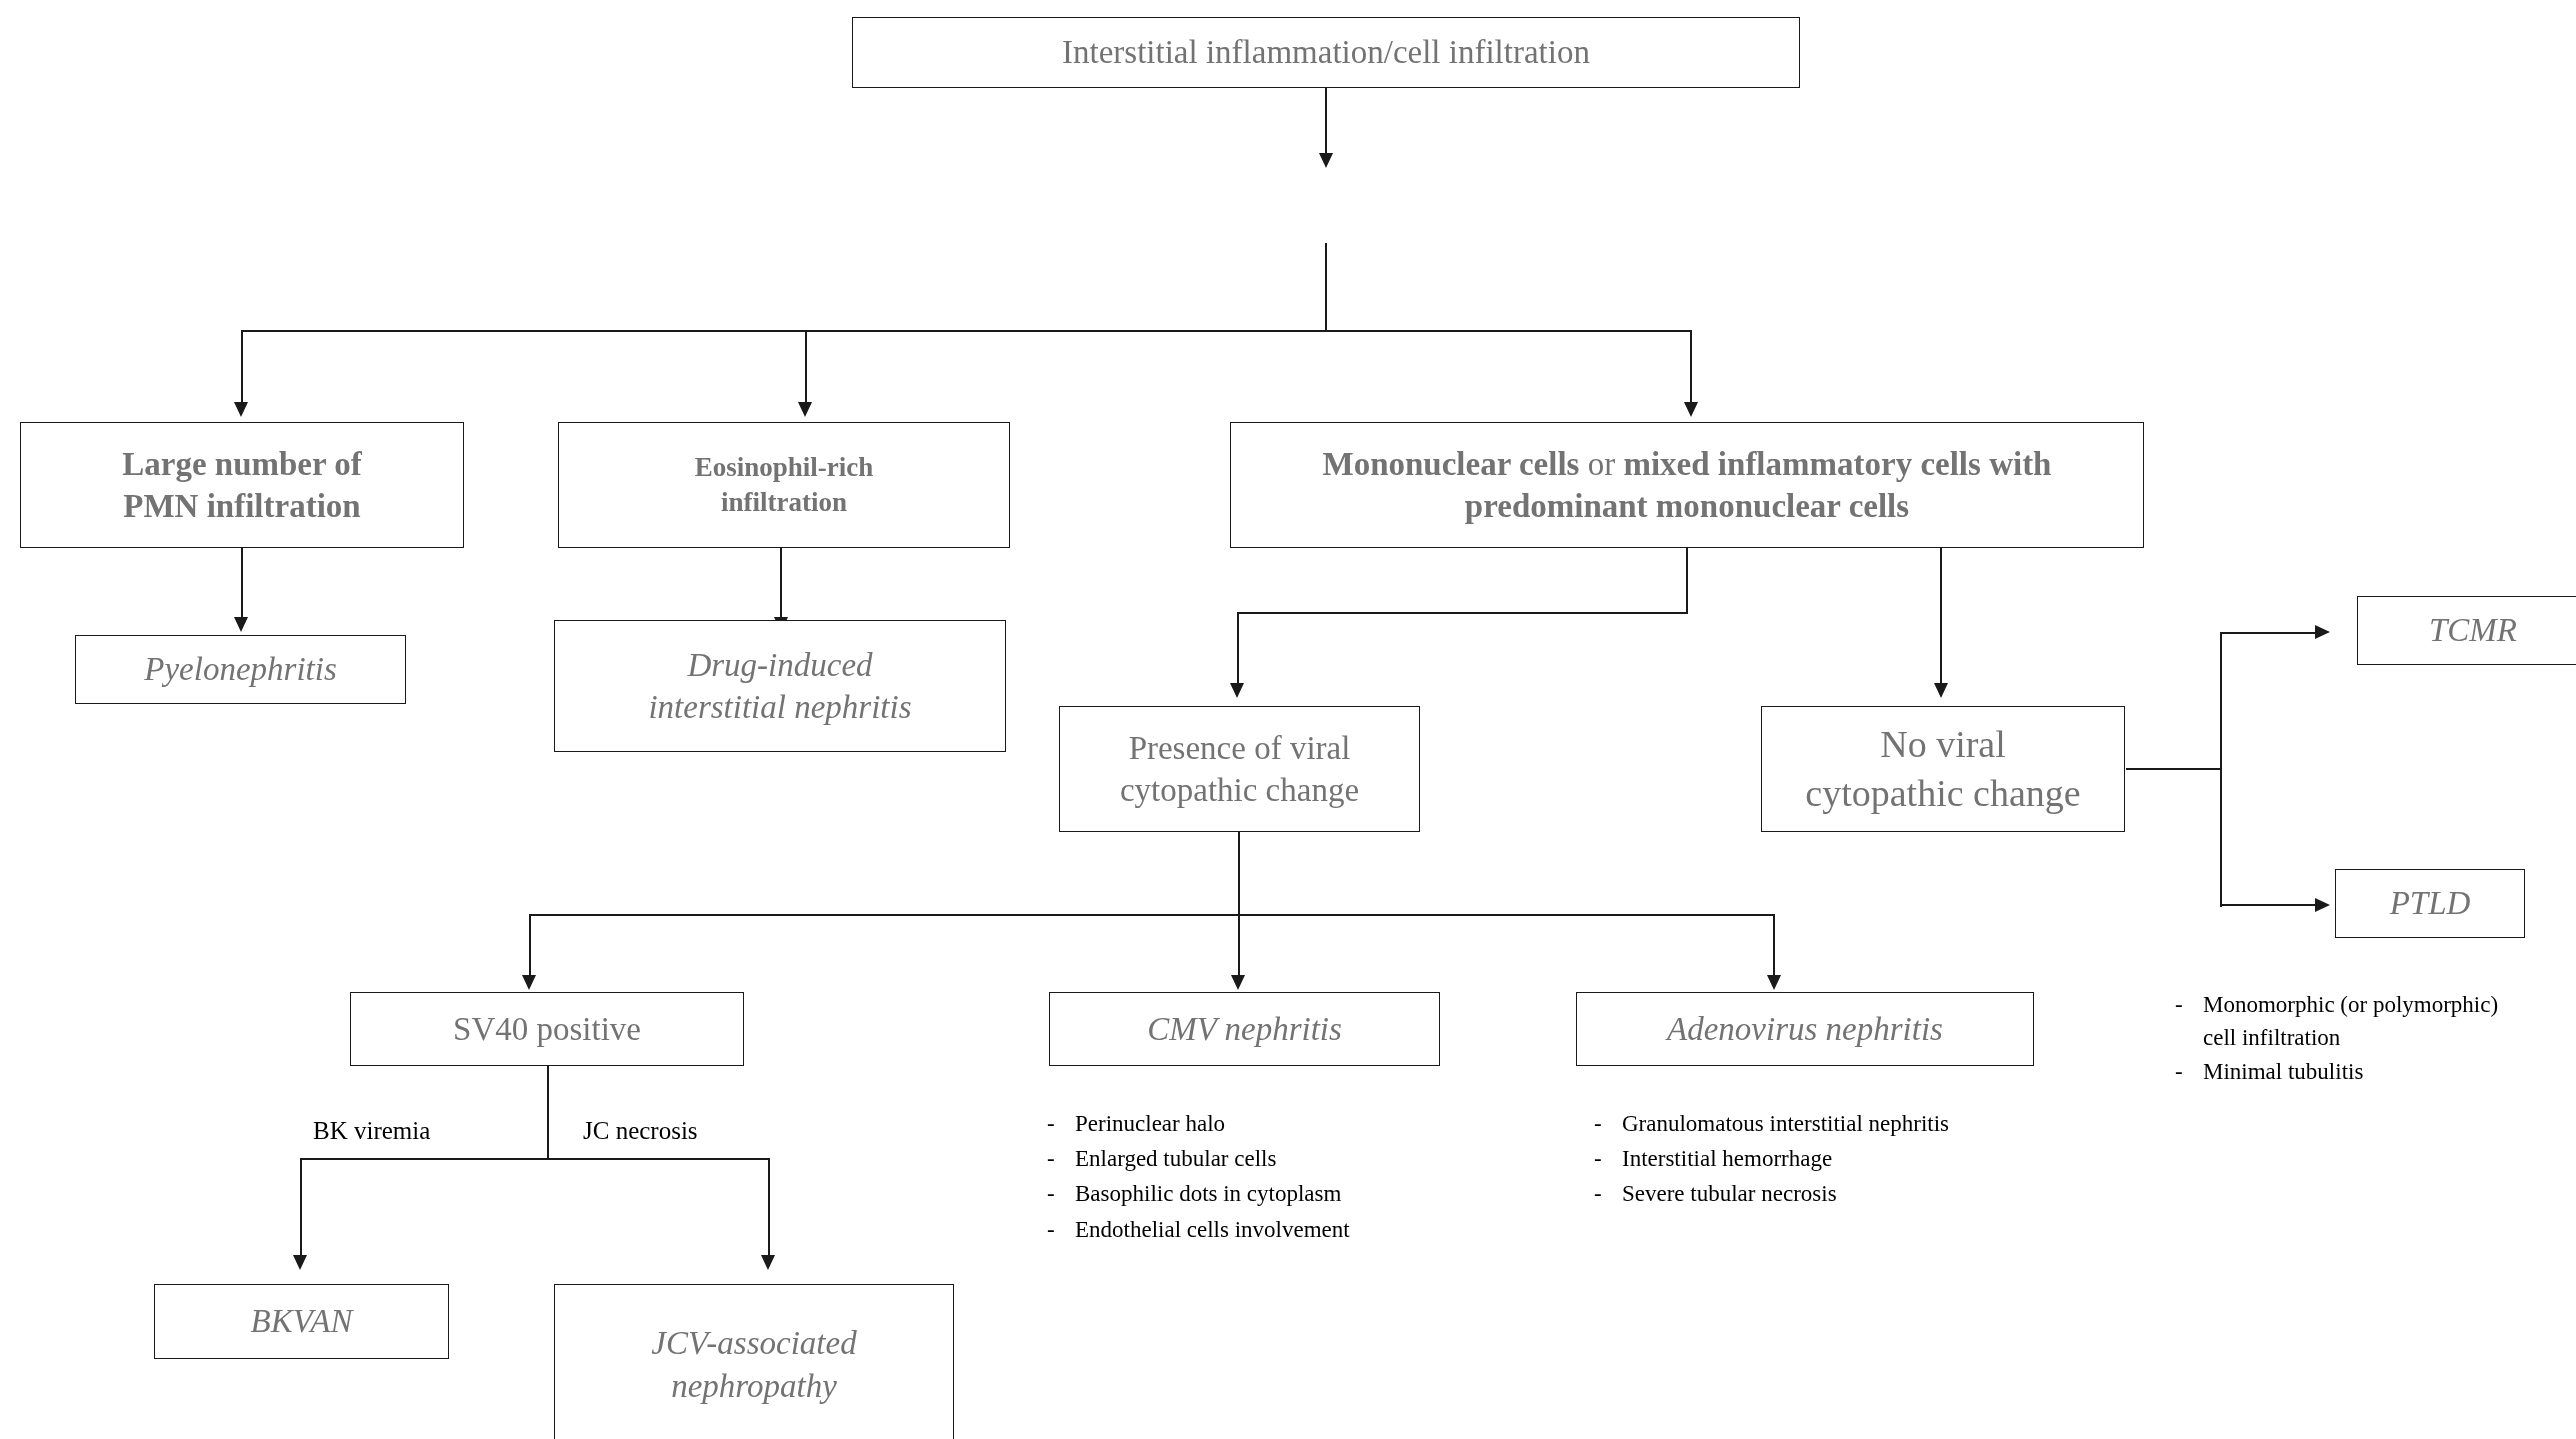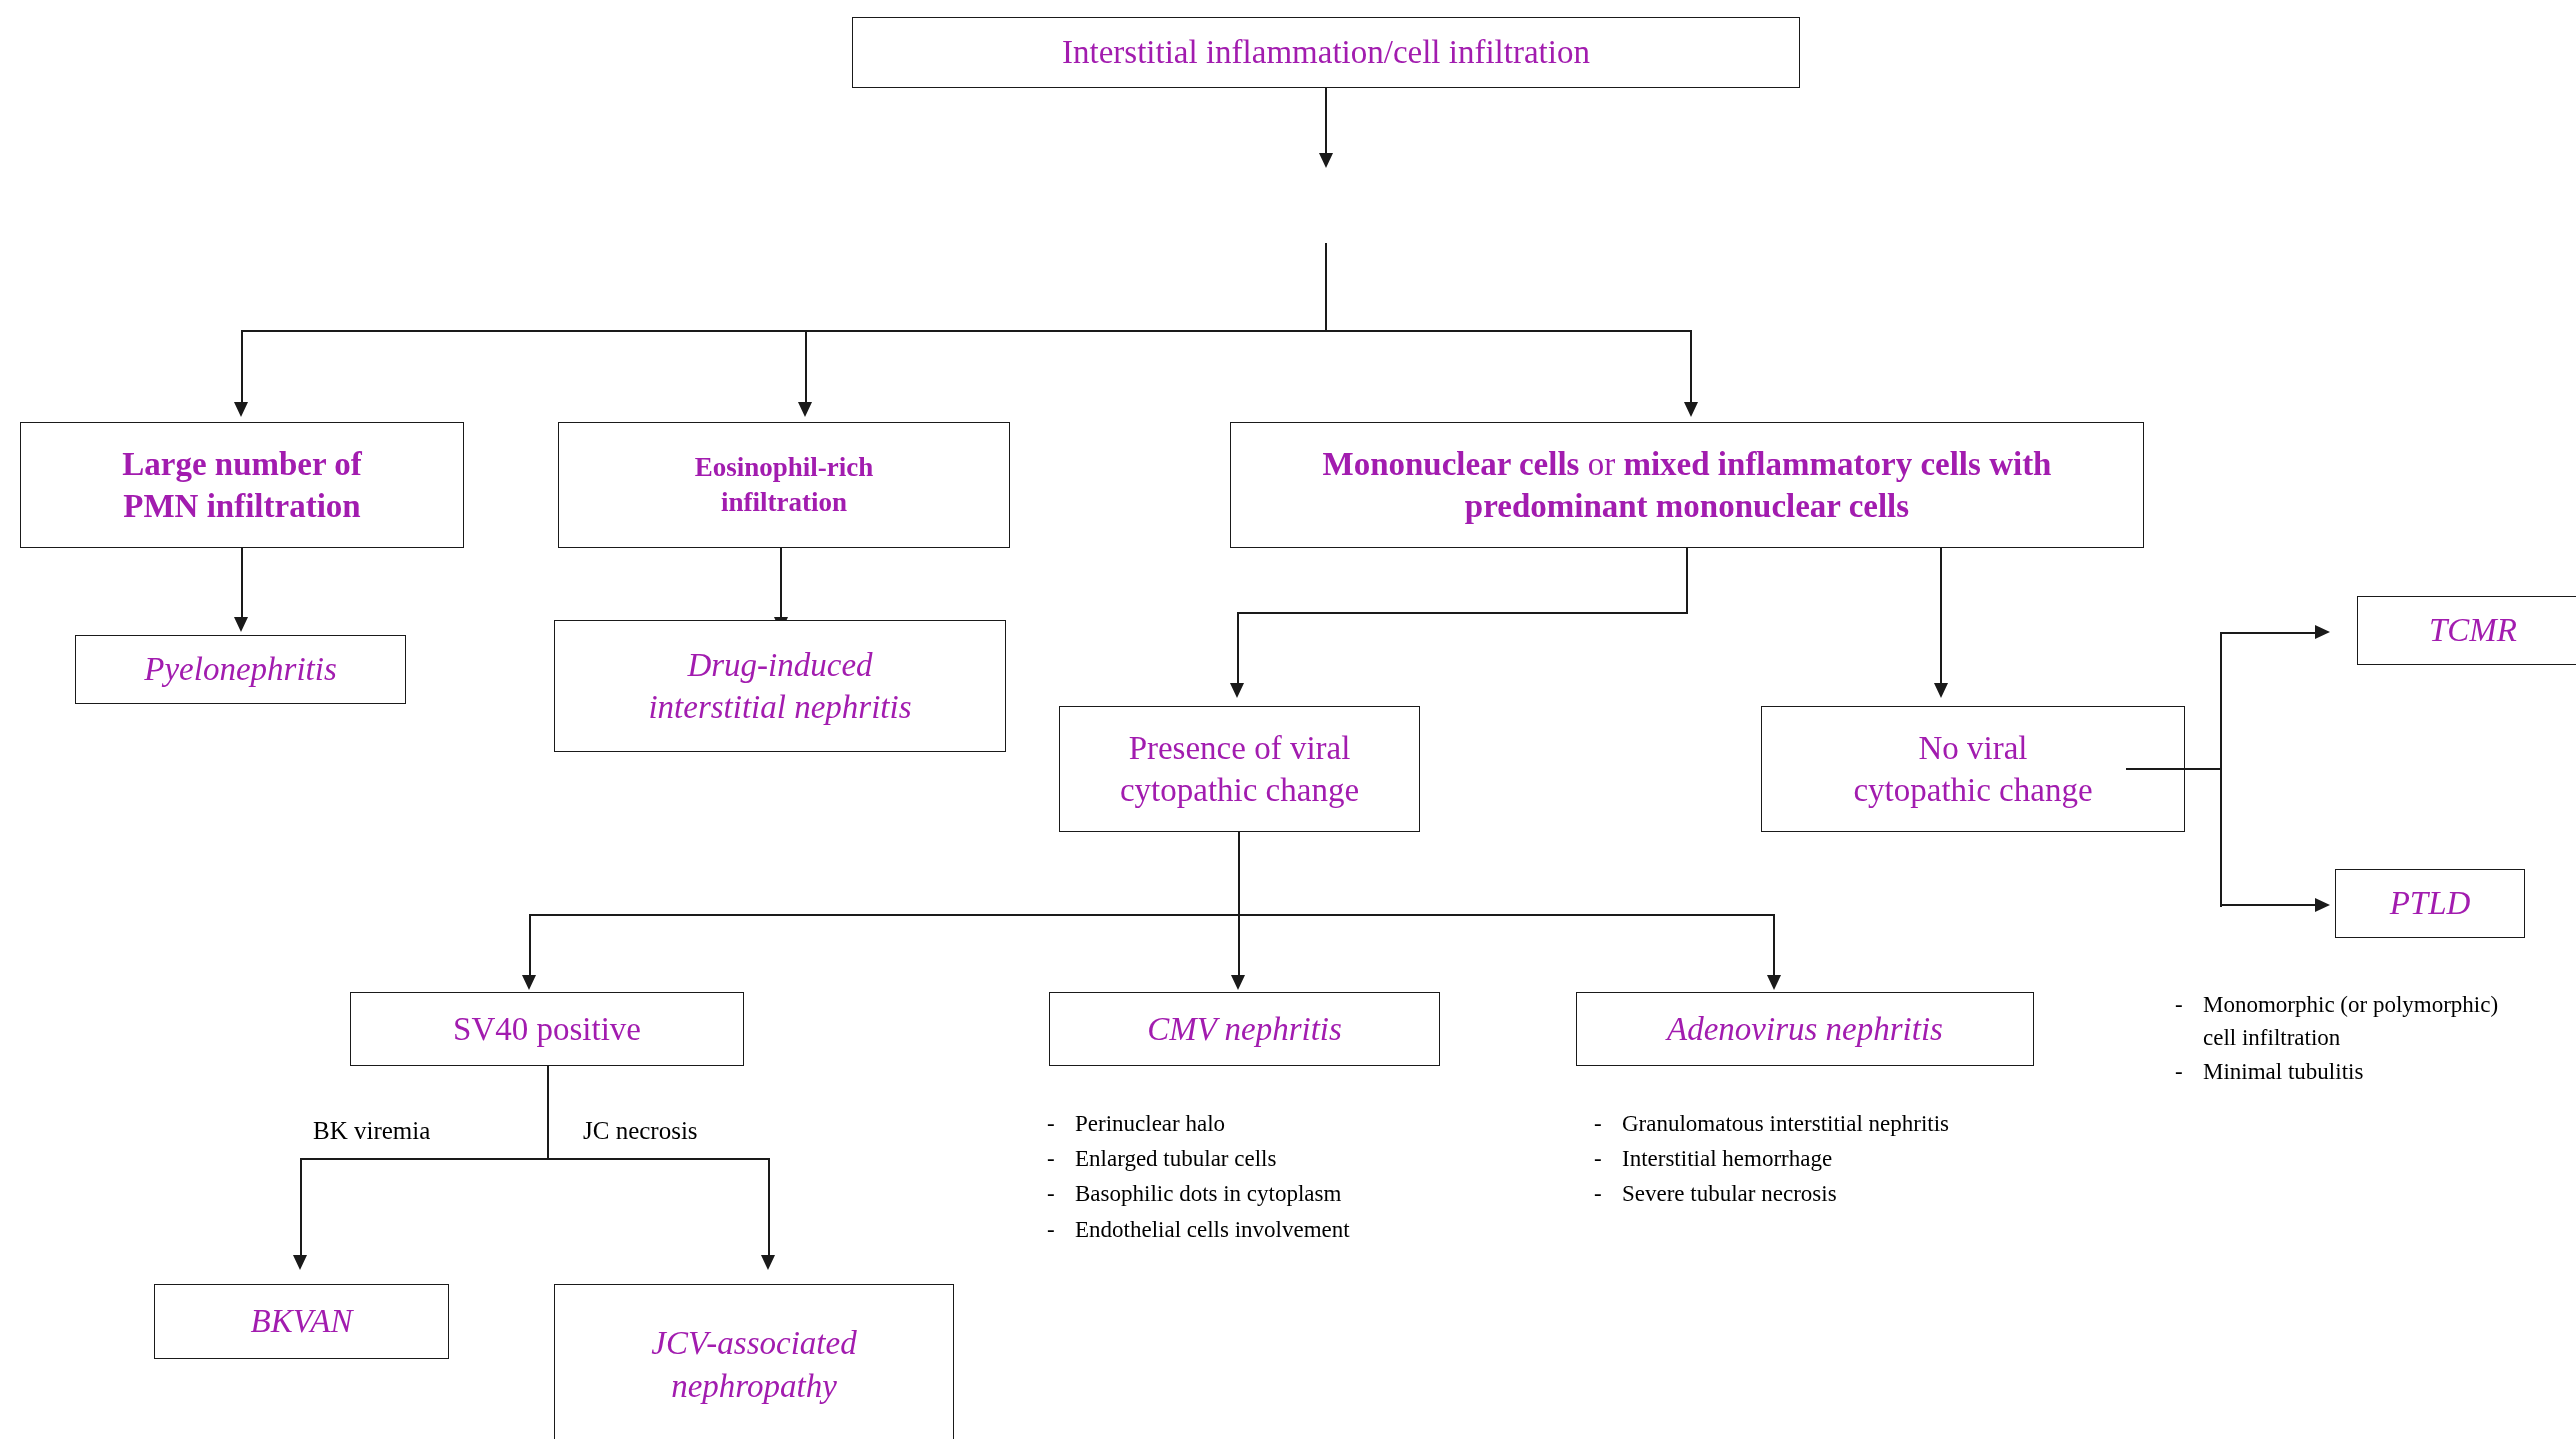--- a/index.html
+++ b/index.html
@@ -18,21 +18,21 @@
   .box {
     position: absolute;
     box-sizing: border-box;
     border: 1.8px solid #1a1a1a;
     background: #ffffff;
     display: flex;
     align-items: center;
     justify-content: center;
     text-align: center;
     line-height: 1.28;
-    color: #a21caf;
+    color: #737373;
     padding: 2.4px 8.4px;
   }
   .box-inner { width: 100%; }
   .b-bold { font-weight: bold; }
   .b-italic { font-style: italic; }
   .b-reg { font-weight: normal; font-style: normal; }
   .ln {
     position: absolute;
     background: #1a1a1a;
   }
@@ -143,21 +143,21 @@
   <div class="ln ln-v" style="left:1940px; top:548px; height:137px;"></div>
   <div class="arrow-down" style="left:1934px; top:683px;"></div>
 
   <div class="box" style="left:1059px; top:706px; width:361px; height:126px; font-size:33px;">
     <span class="box-inner b-reg">
       <span>Presence of viral</span><br>
       <span>cytopathic change</span>
     </span>
   </div>
 
-  <div class="box" style="left:1761px; top:706px; width:424px; height:126px; font-size:33px;">
+  <div class="box" style="left:1761px; top:706px; width:364px; height:126px; font-size:38px;">
     <span class="box-inner b-reg">
       <span>No viral</span><br>
       <span>cytopathic change</span>
     </span>
   </div>
 
   <div class="ln ln-h" style="left:2126px; top:768px; width:96px;"></div>
   <div class="ln ln-v" style="left:2220px; top:632px; height:275px;"></div>
 
   <div class="ln ln-h" style="left:2220px; top:632px; width:96px;"></div>

